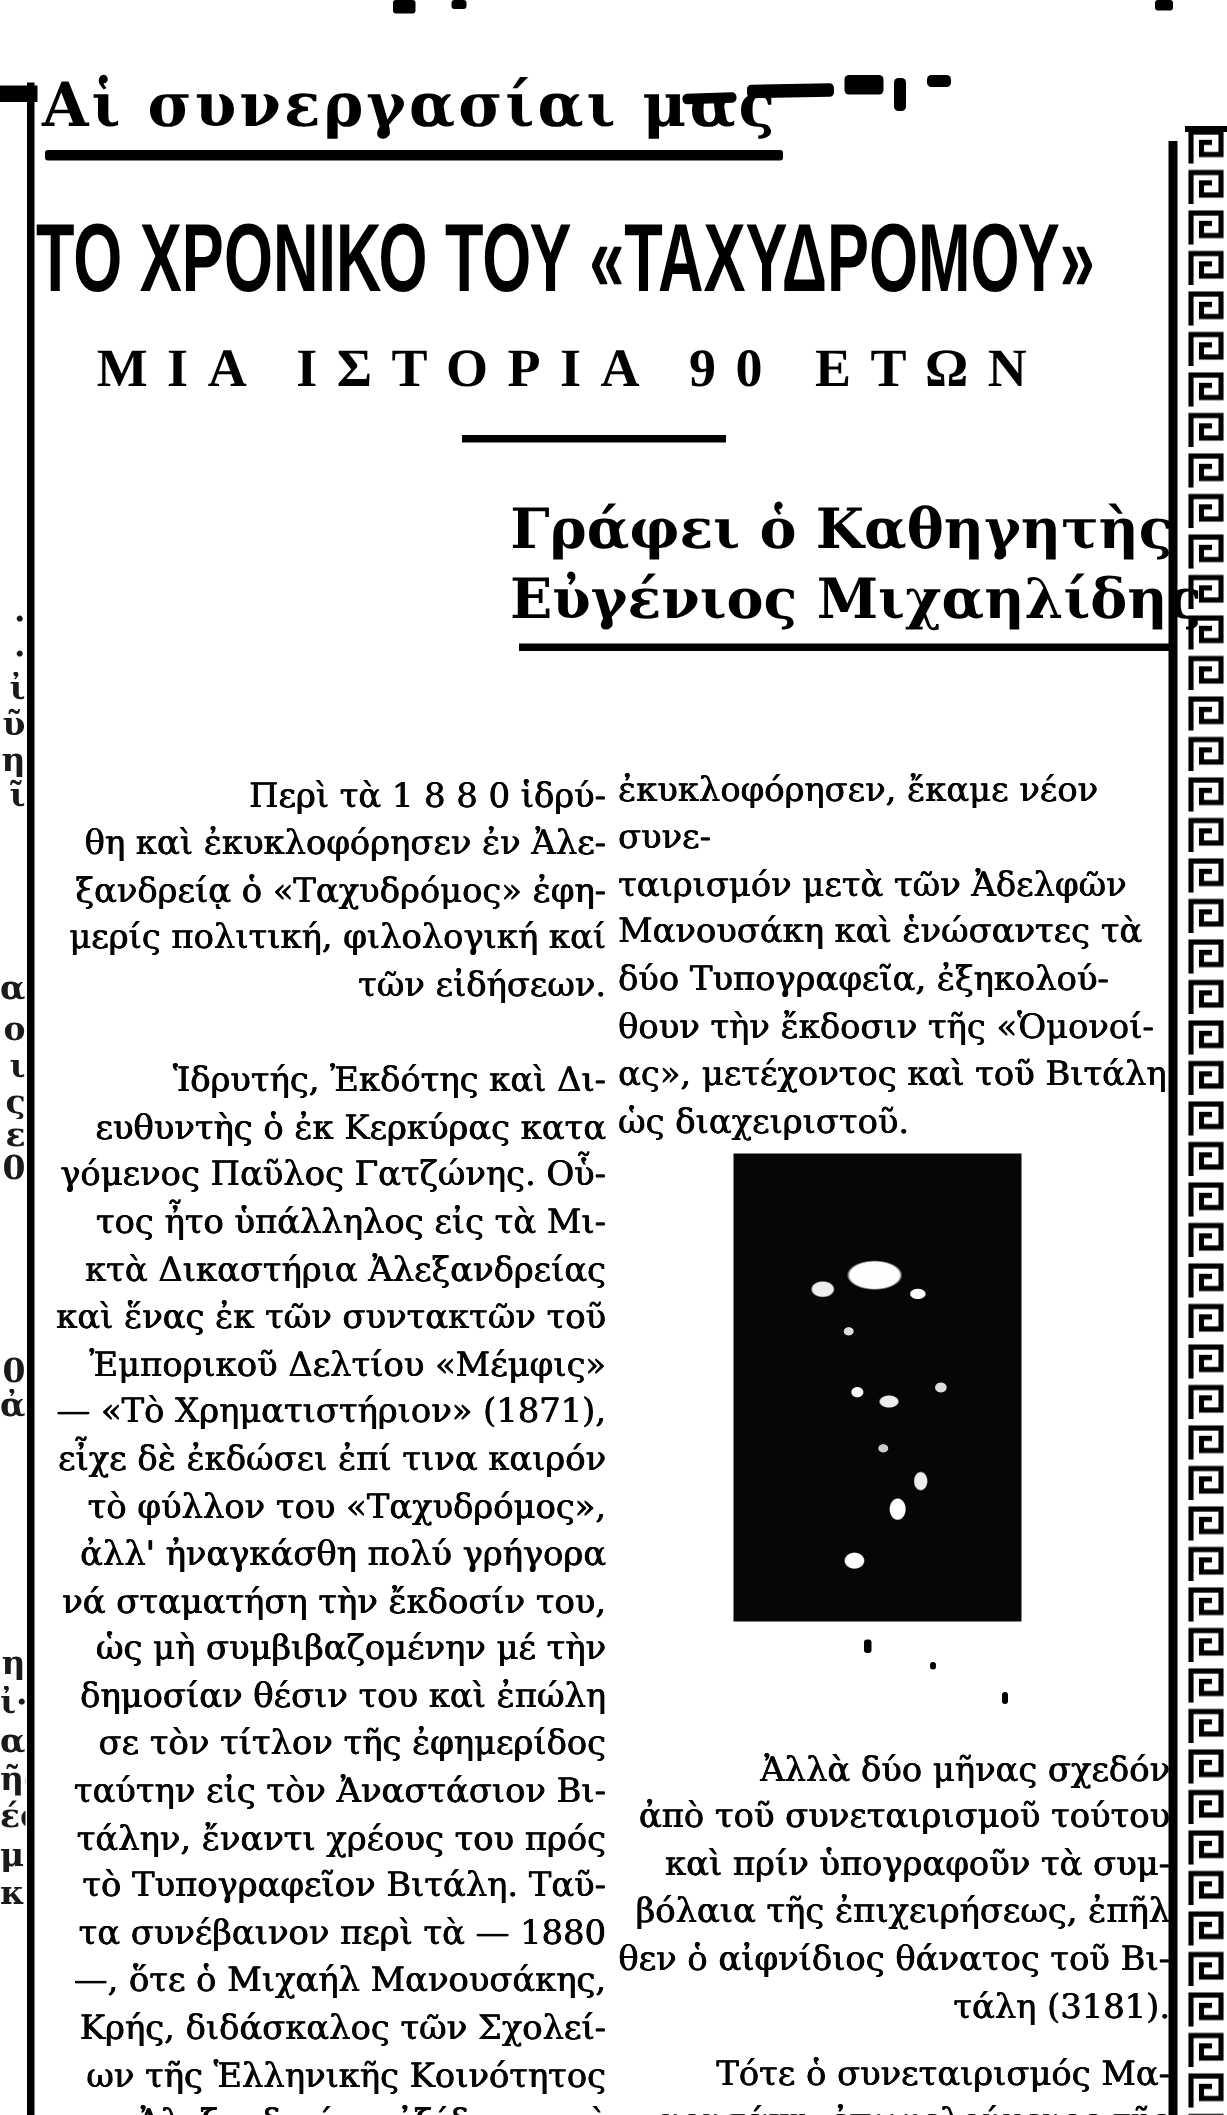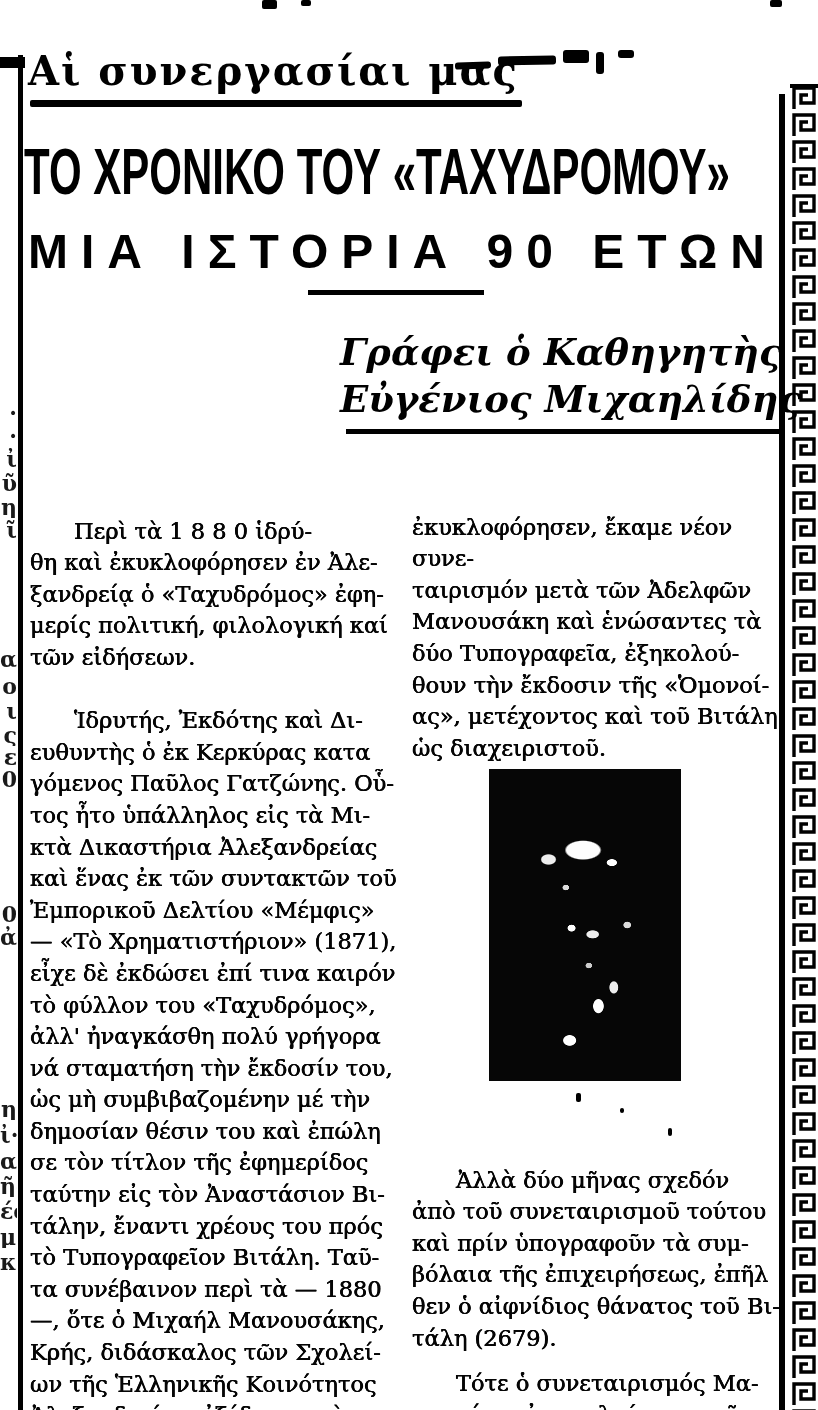--- a/index.html
+++ b/index.html
@@ -31,42 +31,42 @@
   
   .headline {
     position:absolute; left:24px; top:134px; white-space:nowrap;
     font-family:"Liberation Sans", sans-serif; font-weight:bold;
     font-size:56px; letter-spacing:0px;
     transform:scale(0.75,1.15); transform-origin:left top;
   }
   
   .subheadline {
     position:absolute; left:28px; top:224px; width:706px; text-align:center;
-    font-family:Liberation Sans, sans-serif; font-weight:bold;
-    font-size:48px; letter-spacing:13px; white-space:nowrap;
+    font-family:Liberation Serif, serif; font-weight:bold;
+    font-size:36px; letter-spacing:13px; white-space:nowrap;
   }
   .divider { position:absolute; left:308px; top:290px; width:176px; height:5px; background:var(--ink); }
   
   .byline {
-    position:absolute; left:340px; top:329px; width:442px; text-align:left;
+    position:absolute; left:340px; top:329px; width:442px; text-align:center;
     font-family:"DejaVu Serif", serif; font-weight:bold;
-    font-size:37px; line-height:47px; white-space:nowrap;font-style:italic;
+    font-size:37px; line-height:47px; white-space:nowrap;
   }
   .byline-underline { position:absolute; left:346px; top:429px; width:436px; height:5px; background:var(--ink); }
   
   .body-text {
     position:absolute; font-family:"DejaVu Serif", serif;
     font-size:22.5px; line-height:31.6px; white-space:pre-line;
     color:#050505; text-shadow:0.35px 0 0 #050505, -0.2px 0 0 #050505;
   }
   .col-left { left:30px; top:484px; width:374px; }
   .rp1 { left:412px; top:480px; width:368px; }
   .rp2 { left:412px; top:1133px; width:368px; }
   .rp3 { left:412px; top:1336px; width:368px; }
-  .indent { text-indent:44px; }
+  .indent { text-indent:44px;text-align:right; }
   
   .photo {
     position:absolute; left:489px; top:769px; width:192px; height:312px;
     background-color:#060606;
     background-image:
       radial-gradient(ellipse 30px 16px at 49% 26%, #fdfdfd 0 55%, rgba(255,255,255,0) 62%),
       radial-gradient(ellipse 13px 9px at 31% 29%, #eeeeee 0 52%, rgba(255,255,255,0) 62%),
       radial-gradient(ellipse 9px 6px at 64% 30%, #ffffff 0 52%, rgba(255,255,255,0) 62%),
       radial-gradient(ellipse 6px 5px at 40% 38%, #dddddd 0 50%, rgba(255,255,255,0) 60%),
       radial-gradient(ellipse 7px 6px at 43% 51%, #ffffff 0 52%, rgba(255,255,255,0) 62%),
@@ -183,21 +183,21 @@
   <div class="speck" style="left:576px; top:1093px; width:5px; height:9px;"></div>
   <div class="speck" style="left:620px; top:1108px; width:4px; height:5px;"></div>
   <div class="speck" style="left:668px; top:1128px; width:4px; height:8px;"></div>
 
   <div class="body-text rp2">
     <div class="indent">Ἀλλὰ δύο μῆνας σχεδόν
 ἀπὸ τοῦ συνεταιρισμοῦ τούτου
 καὶ πρίν ὑπογραφοῦν τὰ συμ-
 βόλαια τῆς ἐπιχειρήσεως, ἐπῆλ
 θεν ὁ αἰφνίδιος θάνατος τοῦ Βι-
-τάλη (2679).</div>
+τάλη (3181).</div>
   </div>
   <div class="body-text rp3">
     <div class="indent">Τότε ὁ συνεταιρισμός Μα-
 νουσάκη, ἐπωφελούμενος τῆς
 μή ὑπογραφῆς τῶν συμβολαί-</div>
   </div>
 
   <div class="rule-v" style="left:779px; top:94px; width:6px; height:1316px;"></div>
 
   <svg class="meander" xmlns="http://www.w3.org/2000/svg" width="28" height="1326">

